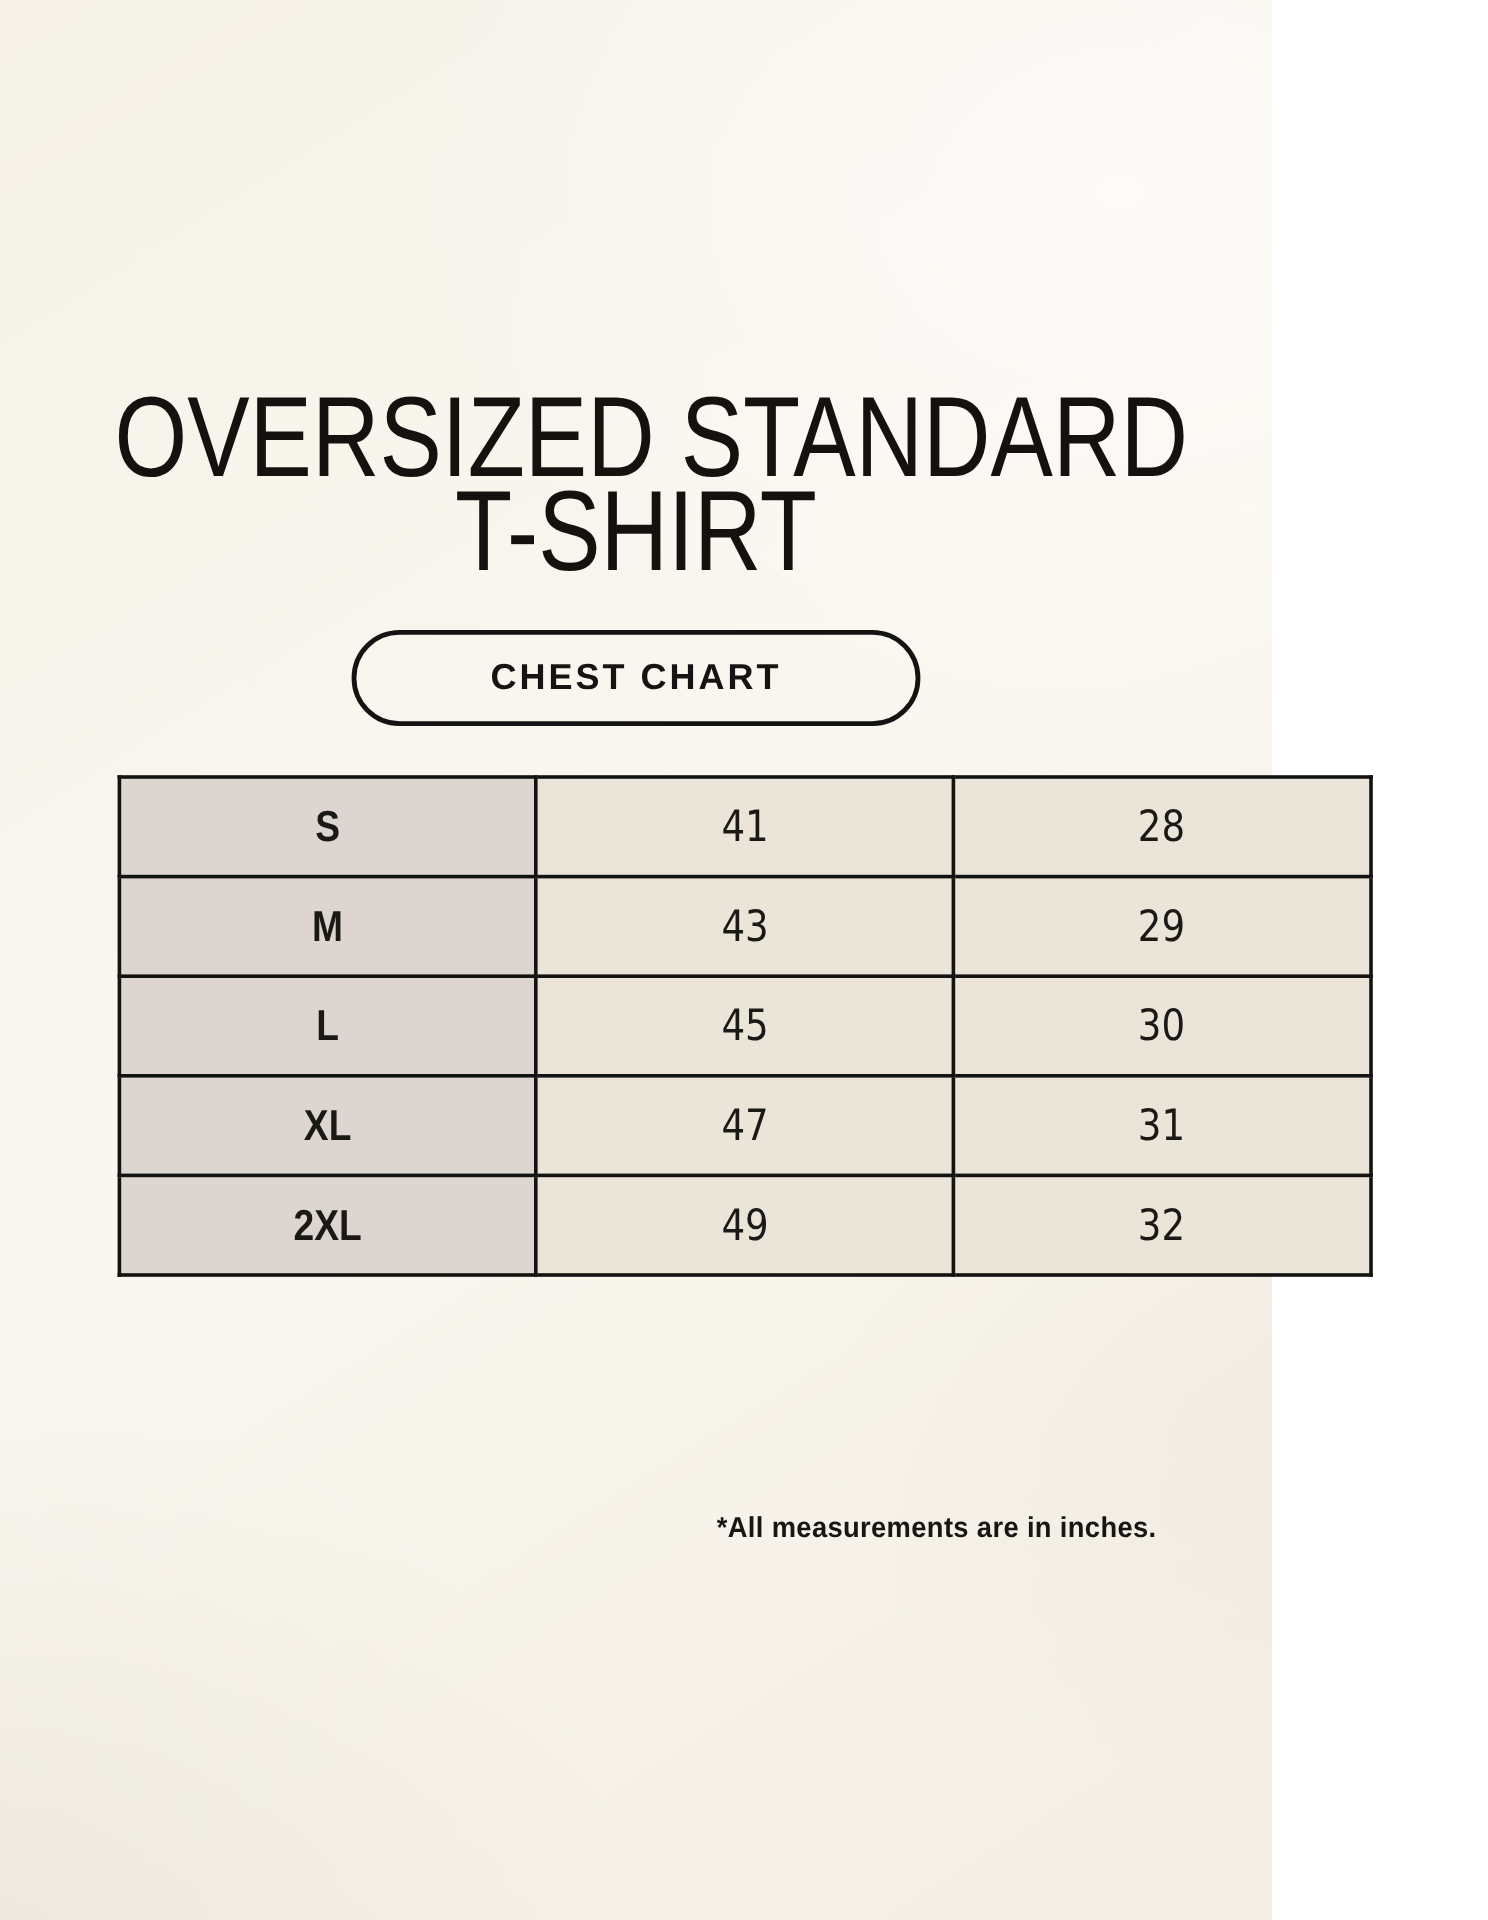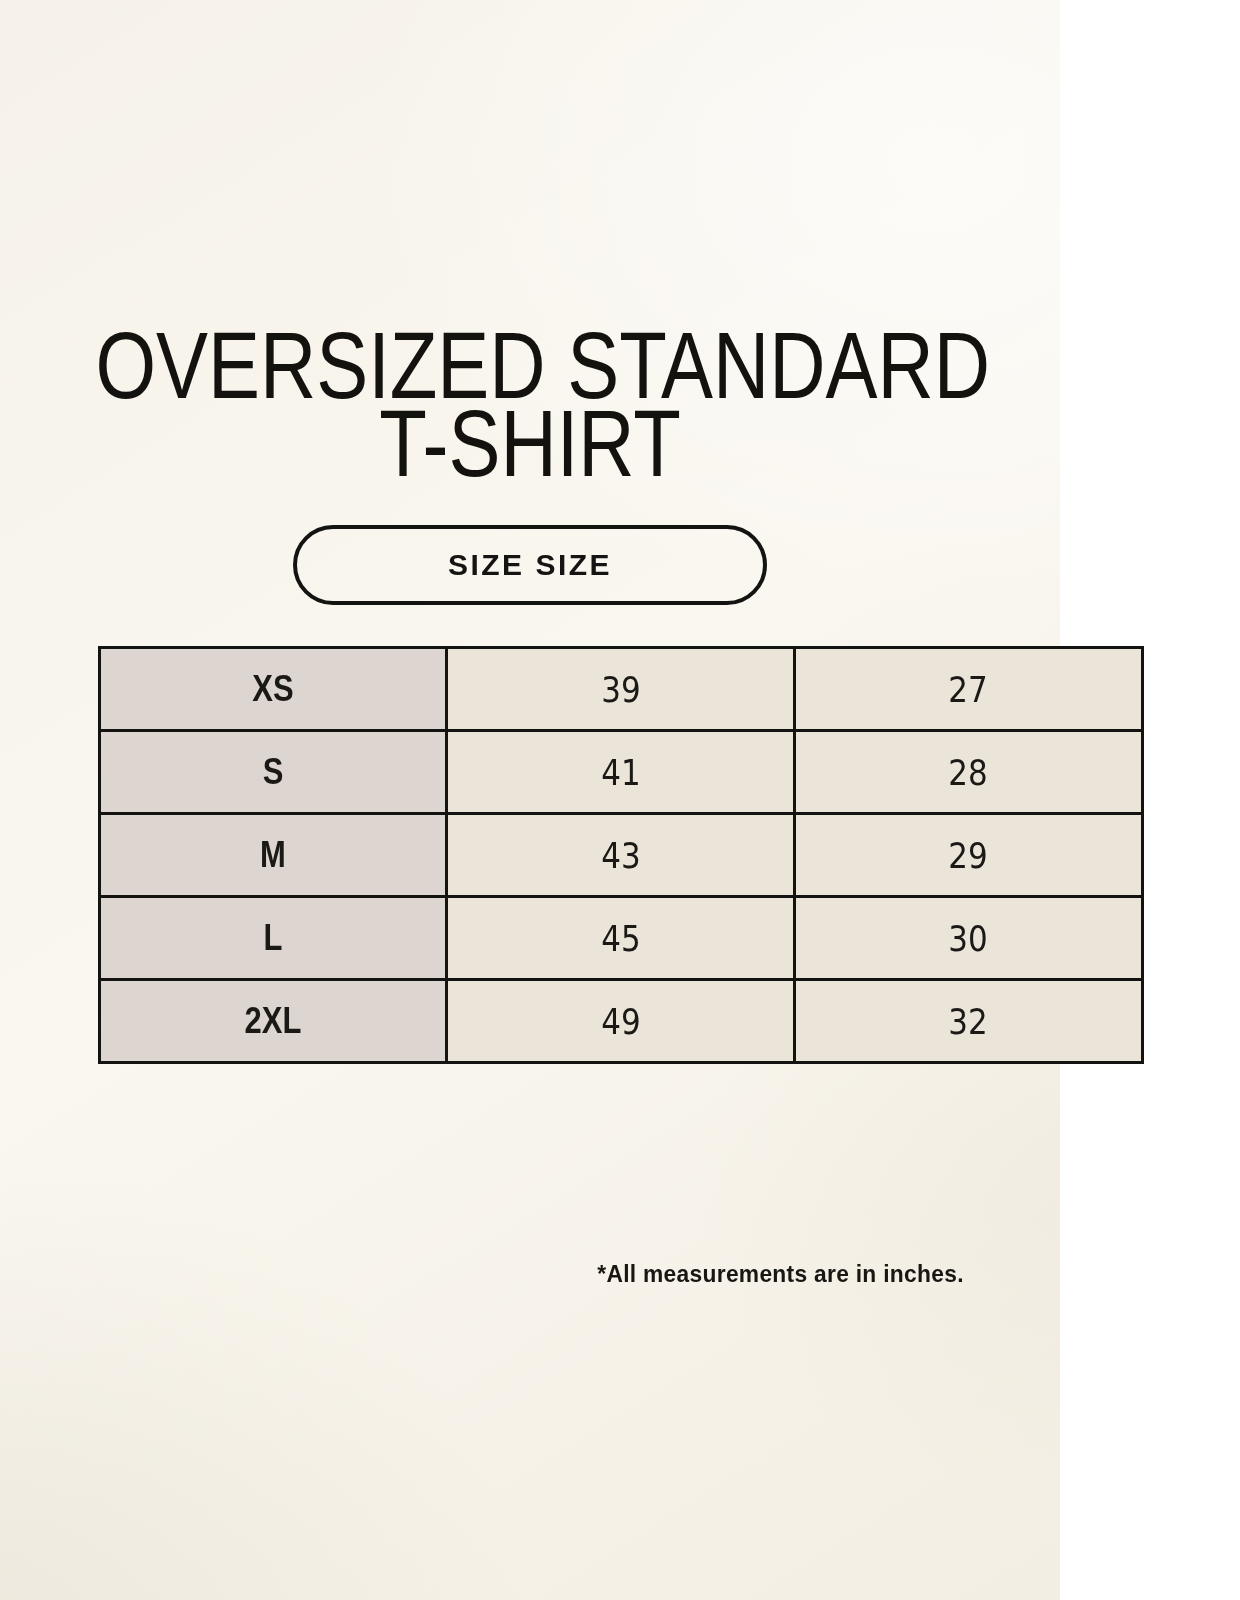--- a/index.html
+++ b/index.html
@@ -113,51 +113,51 @@
 <body>
 
 <div class="canvas">
 
   <div class="title">
     <div>OVERSIZED STANDARD</div>
     <div>T-SHIRT</div>
   </div>
 
   <div class="pill">
-    <span class="pill-label">SIZE SIZE</span>
+    <span class="pill-label">CHEST CHART</span>
   </div>
 
   <table class="size-table">
     <colgroup>
       <col style="width:33.3%">
       <col style="width:33.3%">
       <col style="width:33.4%">
     </colgroup>
     <tbody>
-      <tr>
-        <td class="td-size"><span class="cond">XS</span></td>
-        <td class="td-data"><span class="cond">39</span></td>
-        <td class="td-data"><span class="cond">27</span></td>
-      </tr>
       <tr>
         <td class="td-size"><span class="cond">S</span></td>
         <td class="td-data"><span class="cond">41</span></td>
         <td class="td-data"><span class="cond">28</span></td>
       </tr>
       <tr>
         <td class="td-size"><span class="cond">M</span></td>
         <td class="td-data"><span class="cond">43</span></td>
         <td class="td-data"><span class="cond">29</span></td>
       </tr>
       <tr>
         <td class="td-size"><span class="cond">L</span></td>
         <td class="td-data"><span class="cond">45</span></td>
         <td class="td-data"><span class="cond">30</span></td>
       </tr>
       <tr>
+        <td class="td-size"><span class="cond">XL</span></td>
+        <td class="td-data"><span class="cond">47</span></td>
+        <td class="td-data"><span class="cond">31</span></td>
+      </tr>
+      <tr>
         <td class="td-size"><span class="cond">2XL</span></td>
         <td class="td-data"><span class="cond">49</span></td>
         <td class="td-data"><span class="cond">32</span></td>
       </tr>
     </tbody>
   </table>
 
   <div class="footnote">*All measurements are in inches.</div>
 
 </div>

